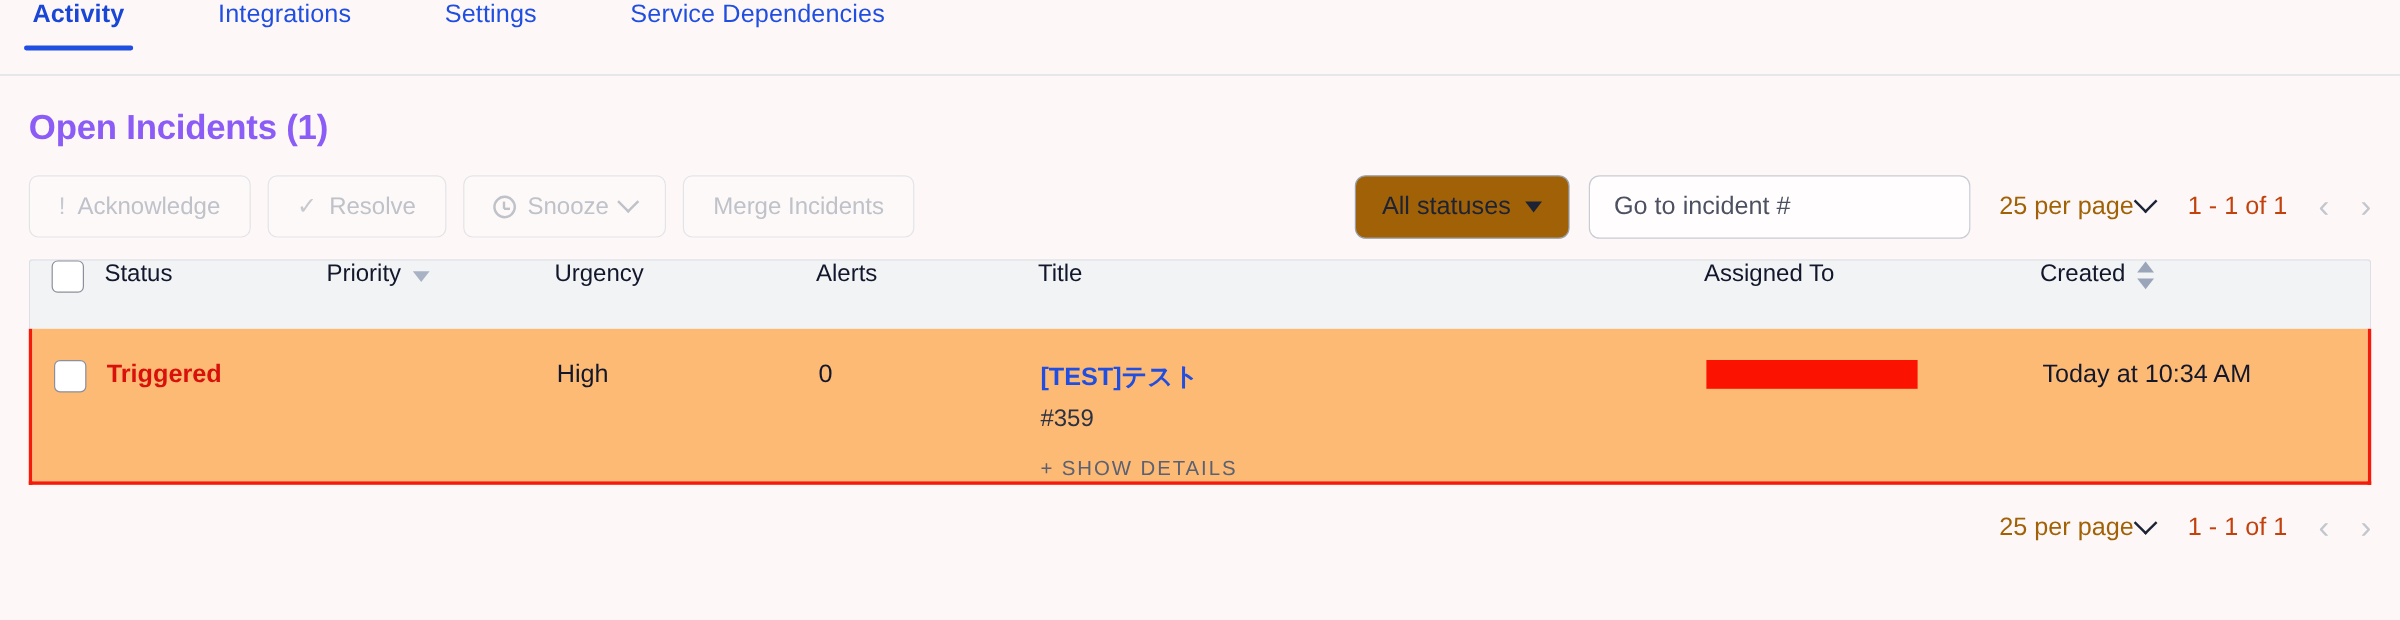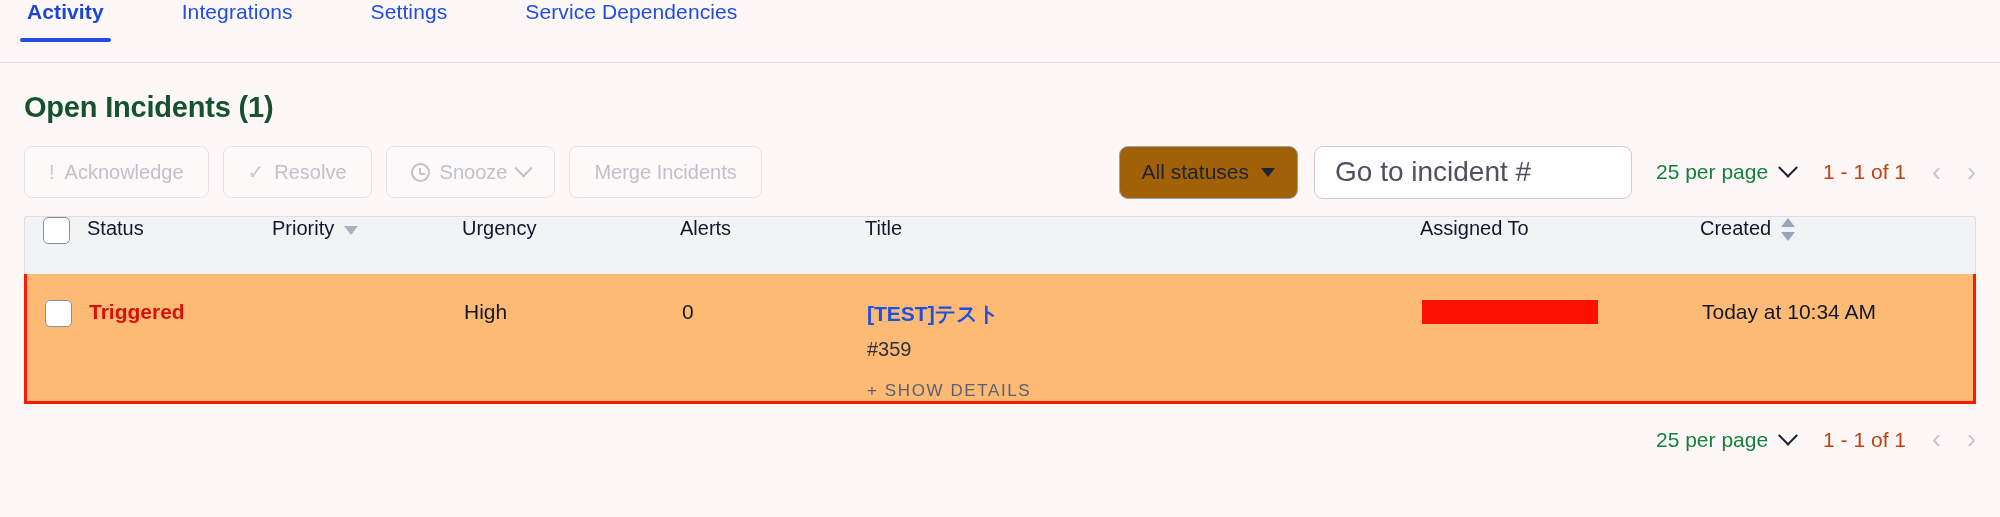--- a/index.html
+++ b/index.html
@@ -42,21 +42,21 @@
     height: 4px;
     background: #1f4ee0;
     border-radius: 2px;
   }
 
   
   .heading {
     margin: 28px 0 0 24px;
     font-size: 29px;
     font-weight: bold;
-    color: #14532d;
+    color: #8b5cf6;
     letter-spacing: -.2px;
   }
 
   
   .toolbar {
     display: flex;
     align-items: center;
     margin: 22px 24px 0 24px;
     height: 52px;
   }
@@ -118,35 +118,35 @@
 
   .goto-input {
     width: 318px;
     height: 53px;
     margin-left: 16px;
     padding: 0 20px;
     border: 1px solid #c9ccd4;
     border-radius: 9px;
     background: #fffdfd;
     font-family: "Liberation Sans", sans-serif;
-    font-size: 28px;
+    font-size: 21px;
     color: #1d2235;
     outline: none;
   }
   .goto-input::placeholder { color: #4b5160; }
 
   .pager {
     display: inline-flex;
     align-items: center;
     margin-left: 24px;
     white-space: nowrap;
   }
   .pager-size {
-    display: inline-flex; align-items: center; gap: 13px;
-    font-size: 21px; color: #15803d; cursor: pointer;
+    display: inline-flex; align-items: center; gap: 3px;
+    font-size: 21px; color: #a16207; cursor: pointer;
   }
   .chev-thin {
     display:inline-block; width:14px; height:14px;
     border-right: 2.5px solid #1d2235;
     border-bottom: 2.5px solid #1d2235;
     transform: rotate(45deg) translate(-3px,-3px);
   }
   .pager-range { font-size: 21px; color: #c2410c; margin-left: 28px; }
   .pg-arrow {
     font-size: 27px; color: #c3c6cd; margin-left: 26px;

